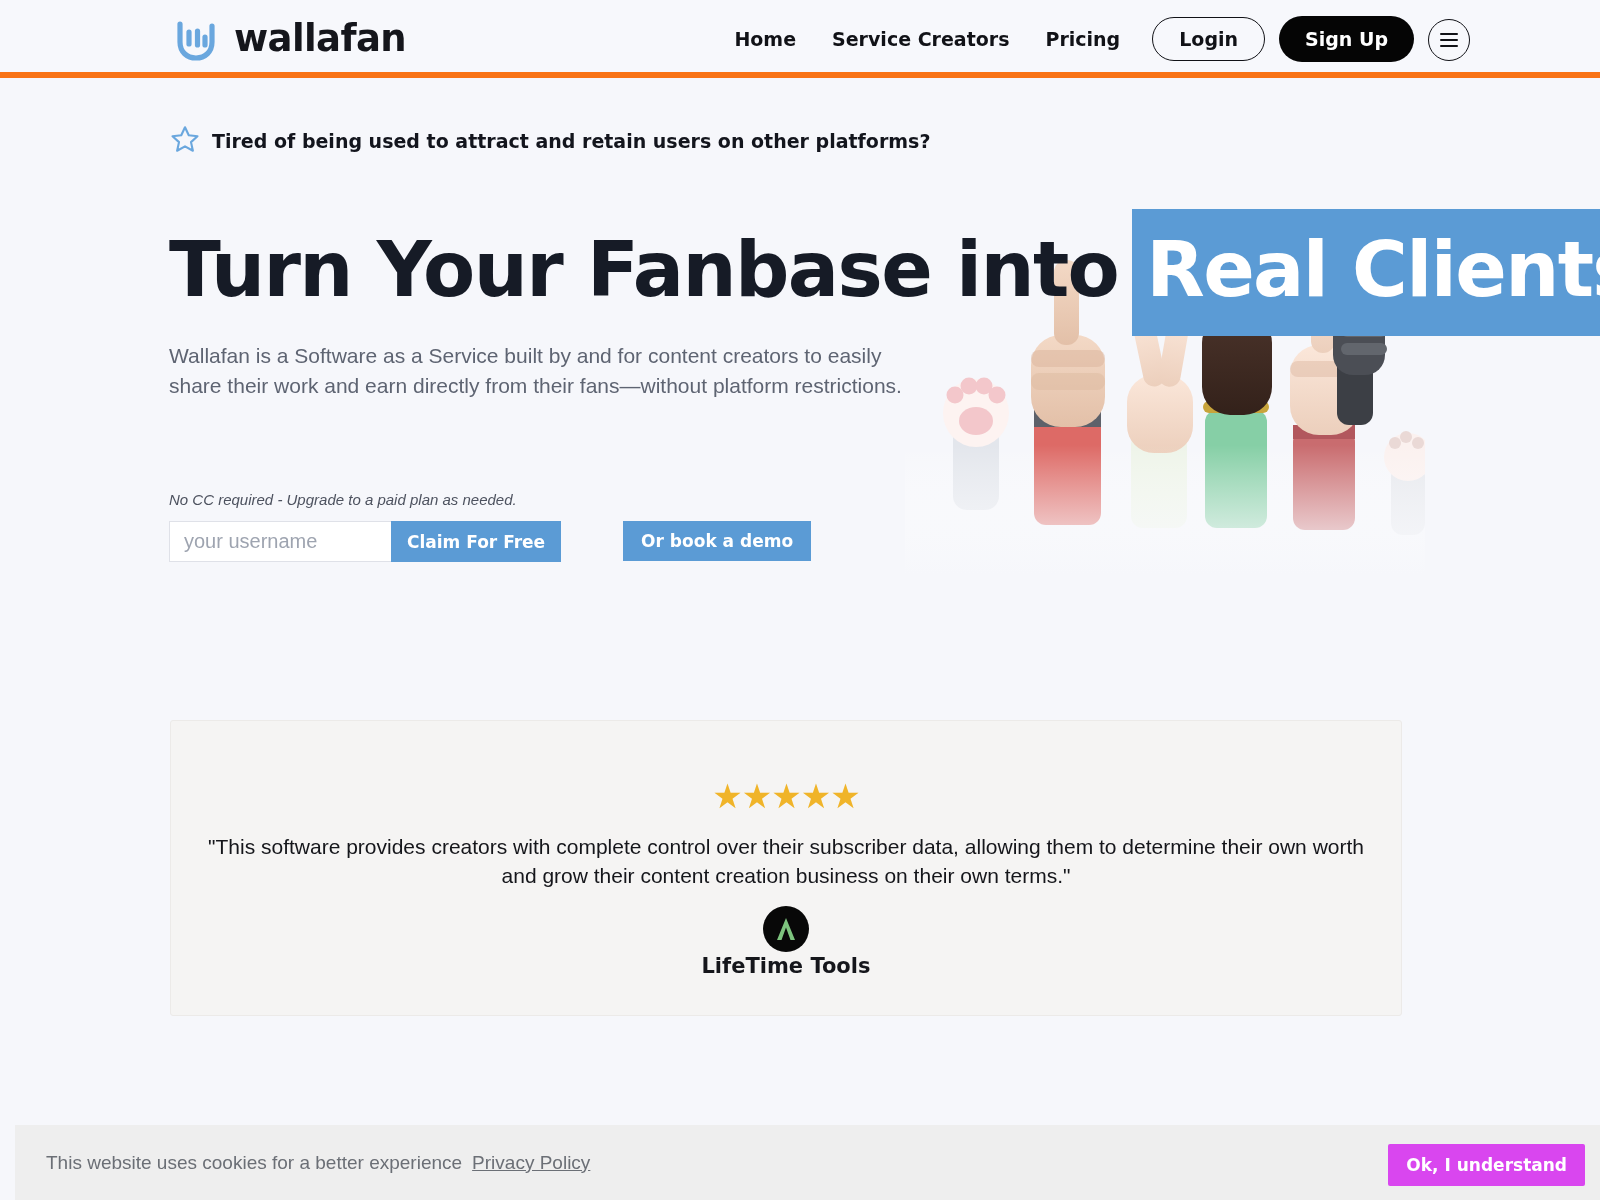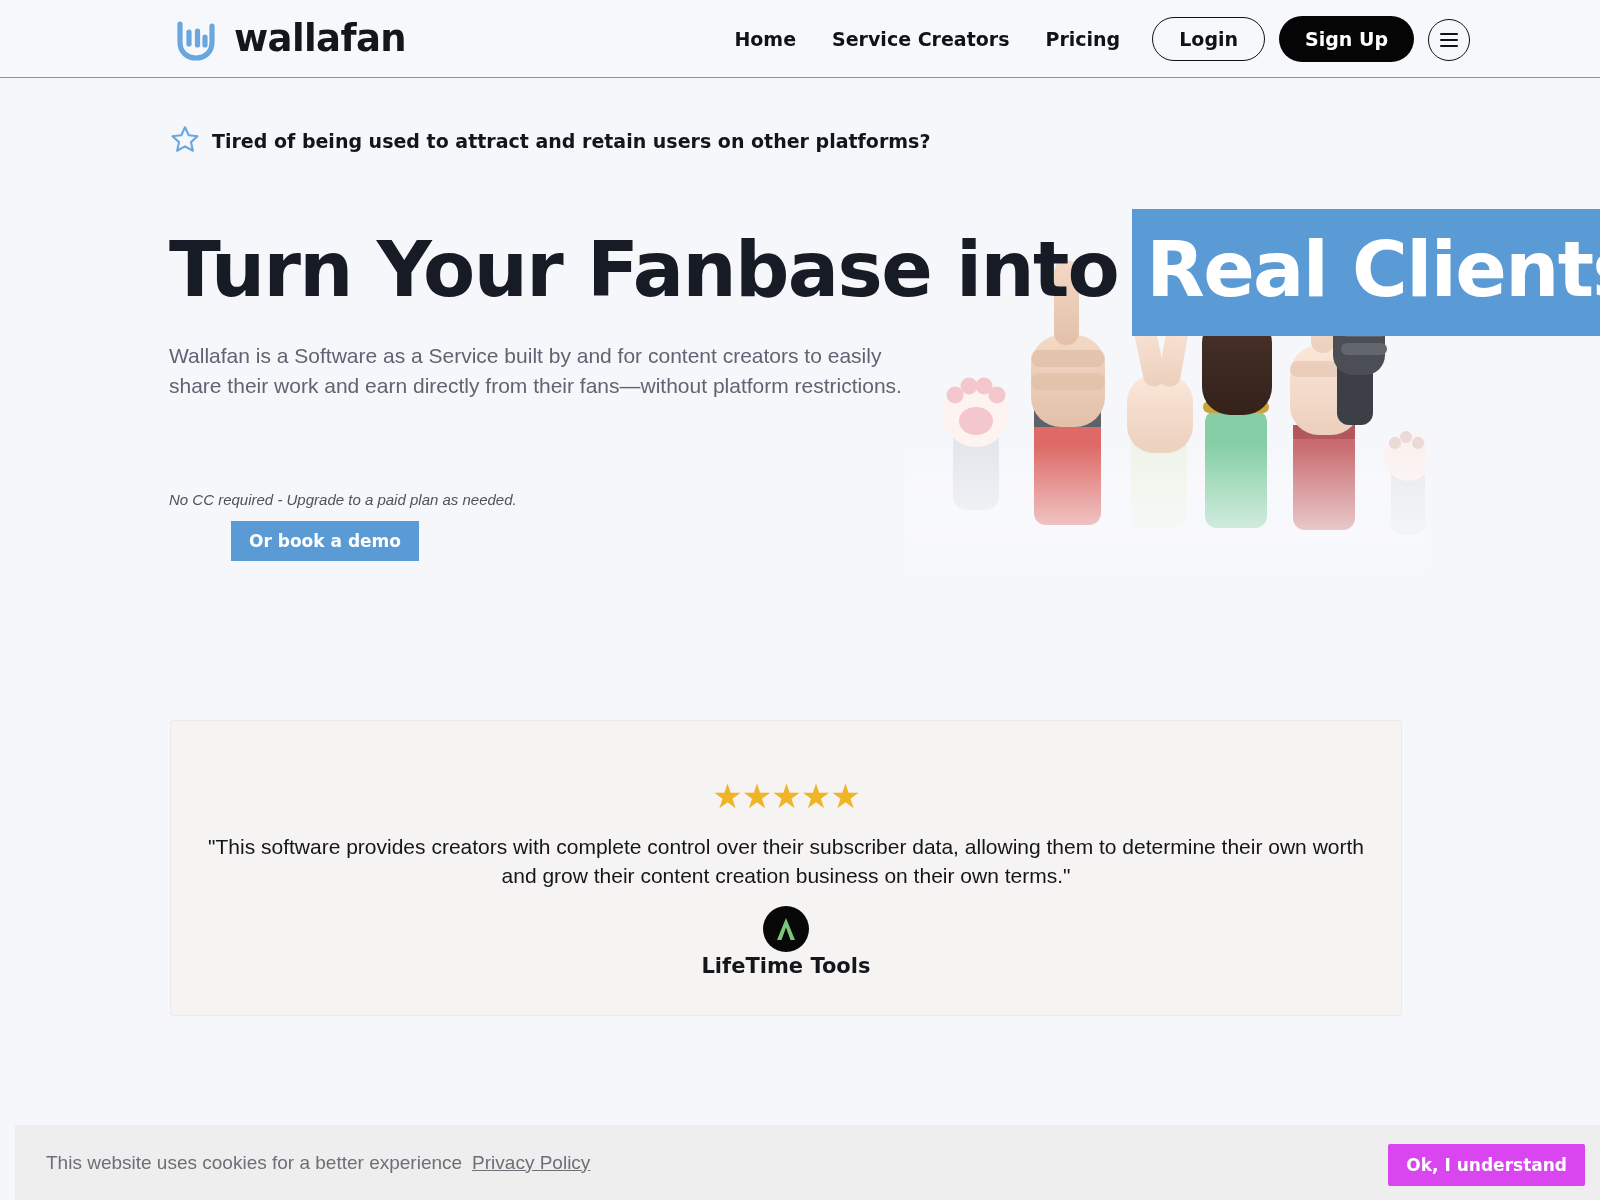--- a/index.html
+++ b/index.html
@@ -8,21 +8,21 @@
     background: #f6f7fb;
     font-family: "Liberation Sans", sans-serif;
     overflow: hidden;
   }
   .page { position: relative; width: 1600px; height: 1200px; background:#f6f7fb; }
 
   
   .header {
     position: absolute; top:0; left:0; width:1600px; height:78px;
     background:#f7f8fc;
-    border-bottom:1px solid #f97316;
+    border-bottom:6px solid #f97316;
     display:flex; align-items:center;
   }
   .brand { position:absolute; left:170px; top:12px; display:flex; align-items:center; gap:10px; }
   .brand-mark { width:54px; height:52px; display:block; }
   .brand-name {
     font-size:37px; font-weight:700; color:#15161c; letter-spacing:-0.6px;
     font-family:"DejaVu Sans", sans-serif;
   }
   .nav { position:absolute; right:186px; top:0; height:78px; display:flex; align-items:center; gap:0; }
   .nav-link {
@@ -272,20 +272,24 @@
     </svg>
   </div>
 
   <h1 class="headline"><span>Turn Your Fanbase into</span><span class="hl-mark">Real Clients</span></h1>
 
   <p class="subhead">Wallafan is a Software as a Service built by and for content creators to easily share their work and earn directly from their fans—without platform restrictions.</p>
 
   <p class="cc-note">No CC required - Upgrade to a paid plan as needed.</p>
 
   <div class="signup-row">
+    <div class="signup-group">
+      <input class="username-input" type="text" placeholder="your username" style="">
+      <button class="btn-claim">Claim For Free</button>
+    </div>
     <button class="btn-demo">Or book a demo</button>
   </div>
 
   <div class="testimonial">
     <div class="stars">★★★★★</div>
     <p class="quote">"This software provides creators with complete control over their subscriber data, allowing them to determine their own worth and grow their content creation business on their own terms."</p>
     <div class="logo-block">
       <div class="logo-circle">
         <svg width="30" height="30" viewBox="0 0 30 30">
           <path d="M15 4 L24 26 L19.5 26 L15 13.5 L10.5 26 L6 26 Z" fill="#7dc47e"></path>

